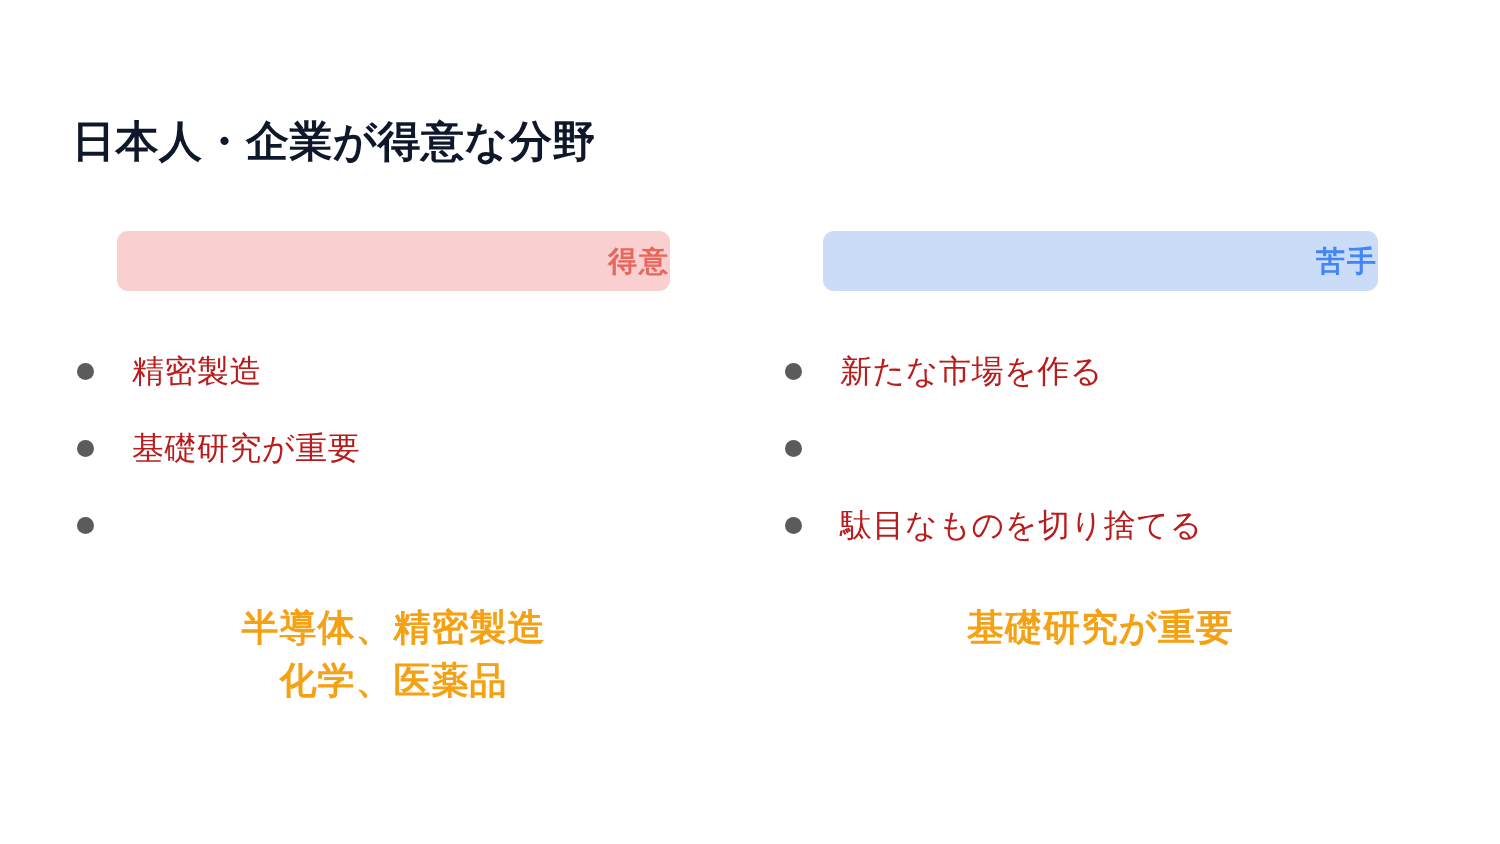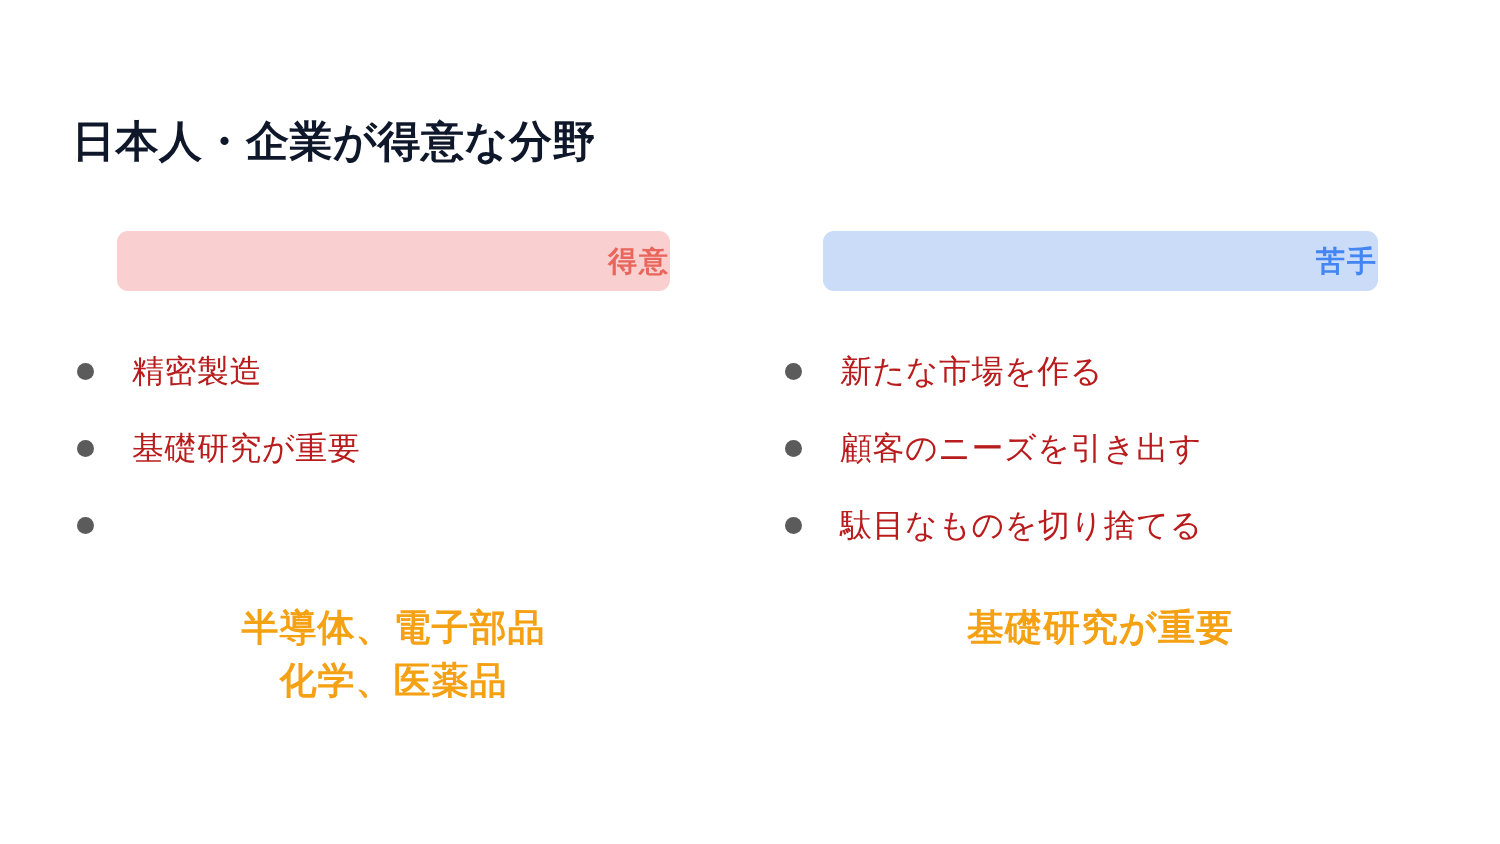--- a/index.html
+++ b/index.html
@@ -145,40 +145,39 @@
         <li class="bullet-item">
           <span class="bullet-dot"></span>
           <span class="bullet-text">基礎研究が重要</span>
         </li>
         <li class="bullet-item">
           <span class="bullet-dot"></span>
         </li>
       </ul>
 
       <div class="conclusion">
-        <span class="cline">半導体、電子部品</span>
+        <span class="cline">半導体、精密製造</span>
         <span class="cline">化学、医薬品</span>
       </div>
 
     </div>
 
     <div class="column right">
 
       <div class="badge weak">
         <span class="badge-label">苦手</span>
       </div>
 
       <ul class="bullet-list">
         <li class="bullet-item">
           <span class="bullet-dot"></span>
           <span class="bullet-text">新たな市場を作る</span>
         </li>
         <li class="bullet-item">
           <span class="bullet-dot"></span>
-          <span class="bullet-text">顧客のニーズを引き出す</span>
         </li>
         <li class="bullet-item">
           <span class="bullet-dot"></span>
           <span class="bullet-text">駄目なものを切り捨てる</span>
         </li>
       </ul>
 
       <div class="conclusion">
         <span class="cline">基礎研究が重要</span>
       </div>

